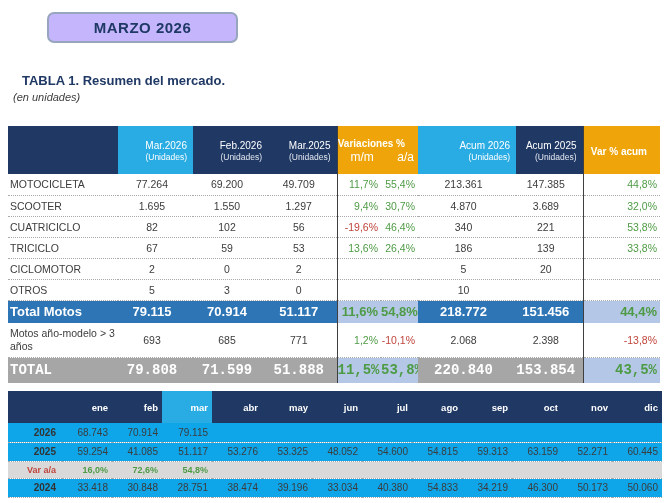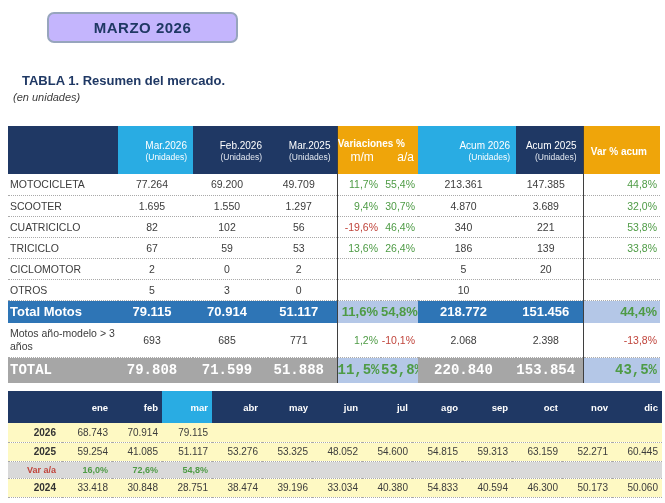--- a/index.html
+++ b/index.html
@@ -47,21 +47,21 @@
   #summary-table tr.total-blue td { background:var(--blue-total); color:#fff; font-weight:bold; height:23px; font-size:13px; border-bottom:none; }
   #summary-table tr.total-gray td { background:var(--gray-total); color:#fff; font-weight:bold; height:26px; font-size:14px; border-bottom:none;font-family:Liberation Mono, monospace; }
   #summary-table tr.total-blue td.pctbg, #summary-table tr.total-gray td.pctbg { background:var(--light-blue); }
   #summary-table tr.tall td { height:34px; }
   #summary-table tr.tall td.lab { white-space:normal; line-height:1.2; font-size:10.5px; }
 
   
   #monthly-table { position:absolute; left:8px; top:391px; width:654px; }
   #monthly-table th { background:var(--navy); color:#fff; font-size:9.5px; font-weight:bold; height:32px; text-align:right; padding-right:4px; vertical-align:middle; }
   #monthly-table th.cyan { background:var(--cyan); }
-  #monthly-table td { height:19px; font-size:10px; color:#3C3C3C; text-align:right; padding-right:4px; border-bottom:1px dotted #A9A9A9; vertical-align:middle; background:#fef9c3; }
+  #monthly-table td { height:19px; font-size:10px; color:#3C3C3C; text-align:right; padding-right:4px; border-bottom:1px dotted #A9A9A9; vertical-align:middle; background:#0ea5e9; }
   #monthly-table td.ylab { font-weight:bold; padding-right:6px; color:#333; }
   #monthly-table tr.varrow td { background:var(--row-gray); font-size:9px; font-weight:bold; height:17px; color:var(--green);margin-top:32px; }
   #monthly-table tr.varrow td.ylab { color:var(--red); }
 </style>
 </head>
 <body>
 
 <div class="page">
   <button class="period-btn">MARZO 2026</button>
   <div class="doc-title">TABLA 1. Resumen del mercado.</div>
@@ -301,20 +301,20 @@
         <tr class="yr">
           <td class="ylab">2024</td>
           <td>33.418</td>
           <td>30.848</td>
           <td>28.751</td>
           <td>38.474</td>
           <td>39.196</td>
           <td>33.034</td>
           <td>40.380</td>
           <td>54.833</td>
-          <td>40.594</td>
+          <td>34.219</td>
           <td>46.300</td>
           <td>50.173</td>
           <td>50.060</td>
         </tr>
       </tbody>
     </table>
 </div>
 
 </body></html>

